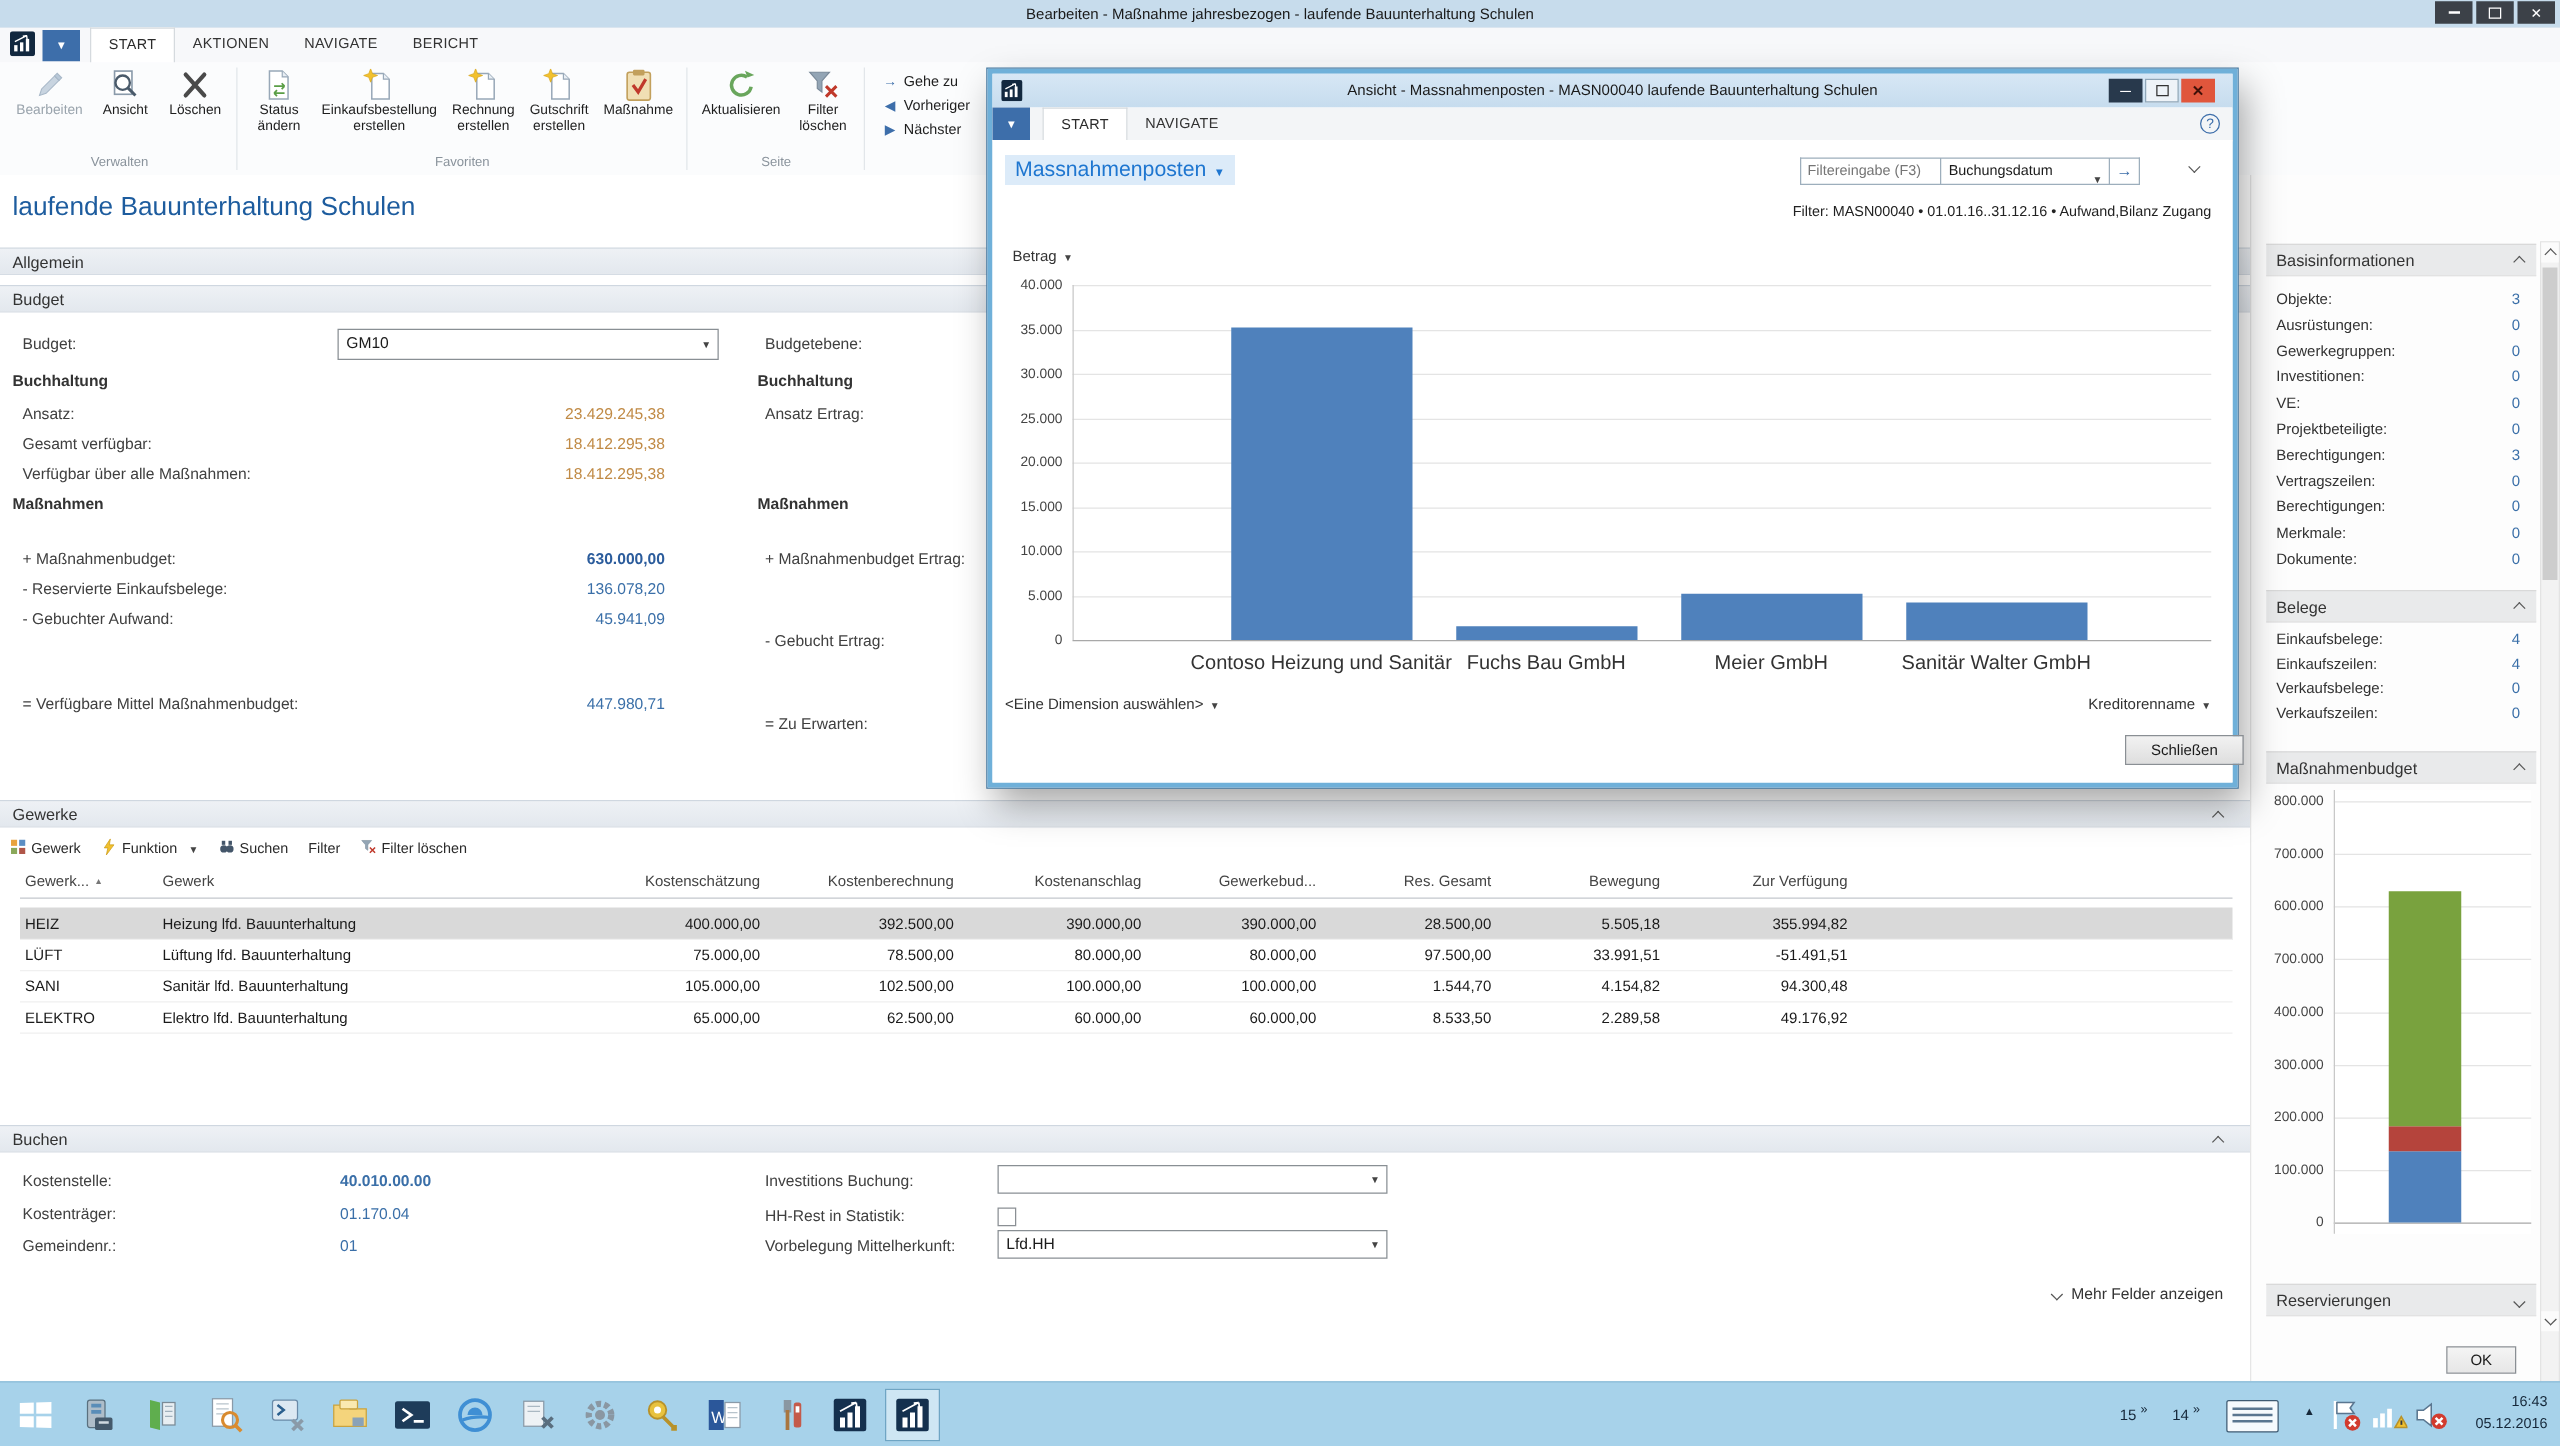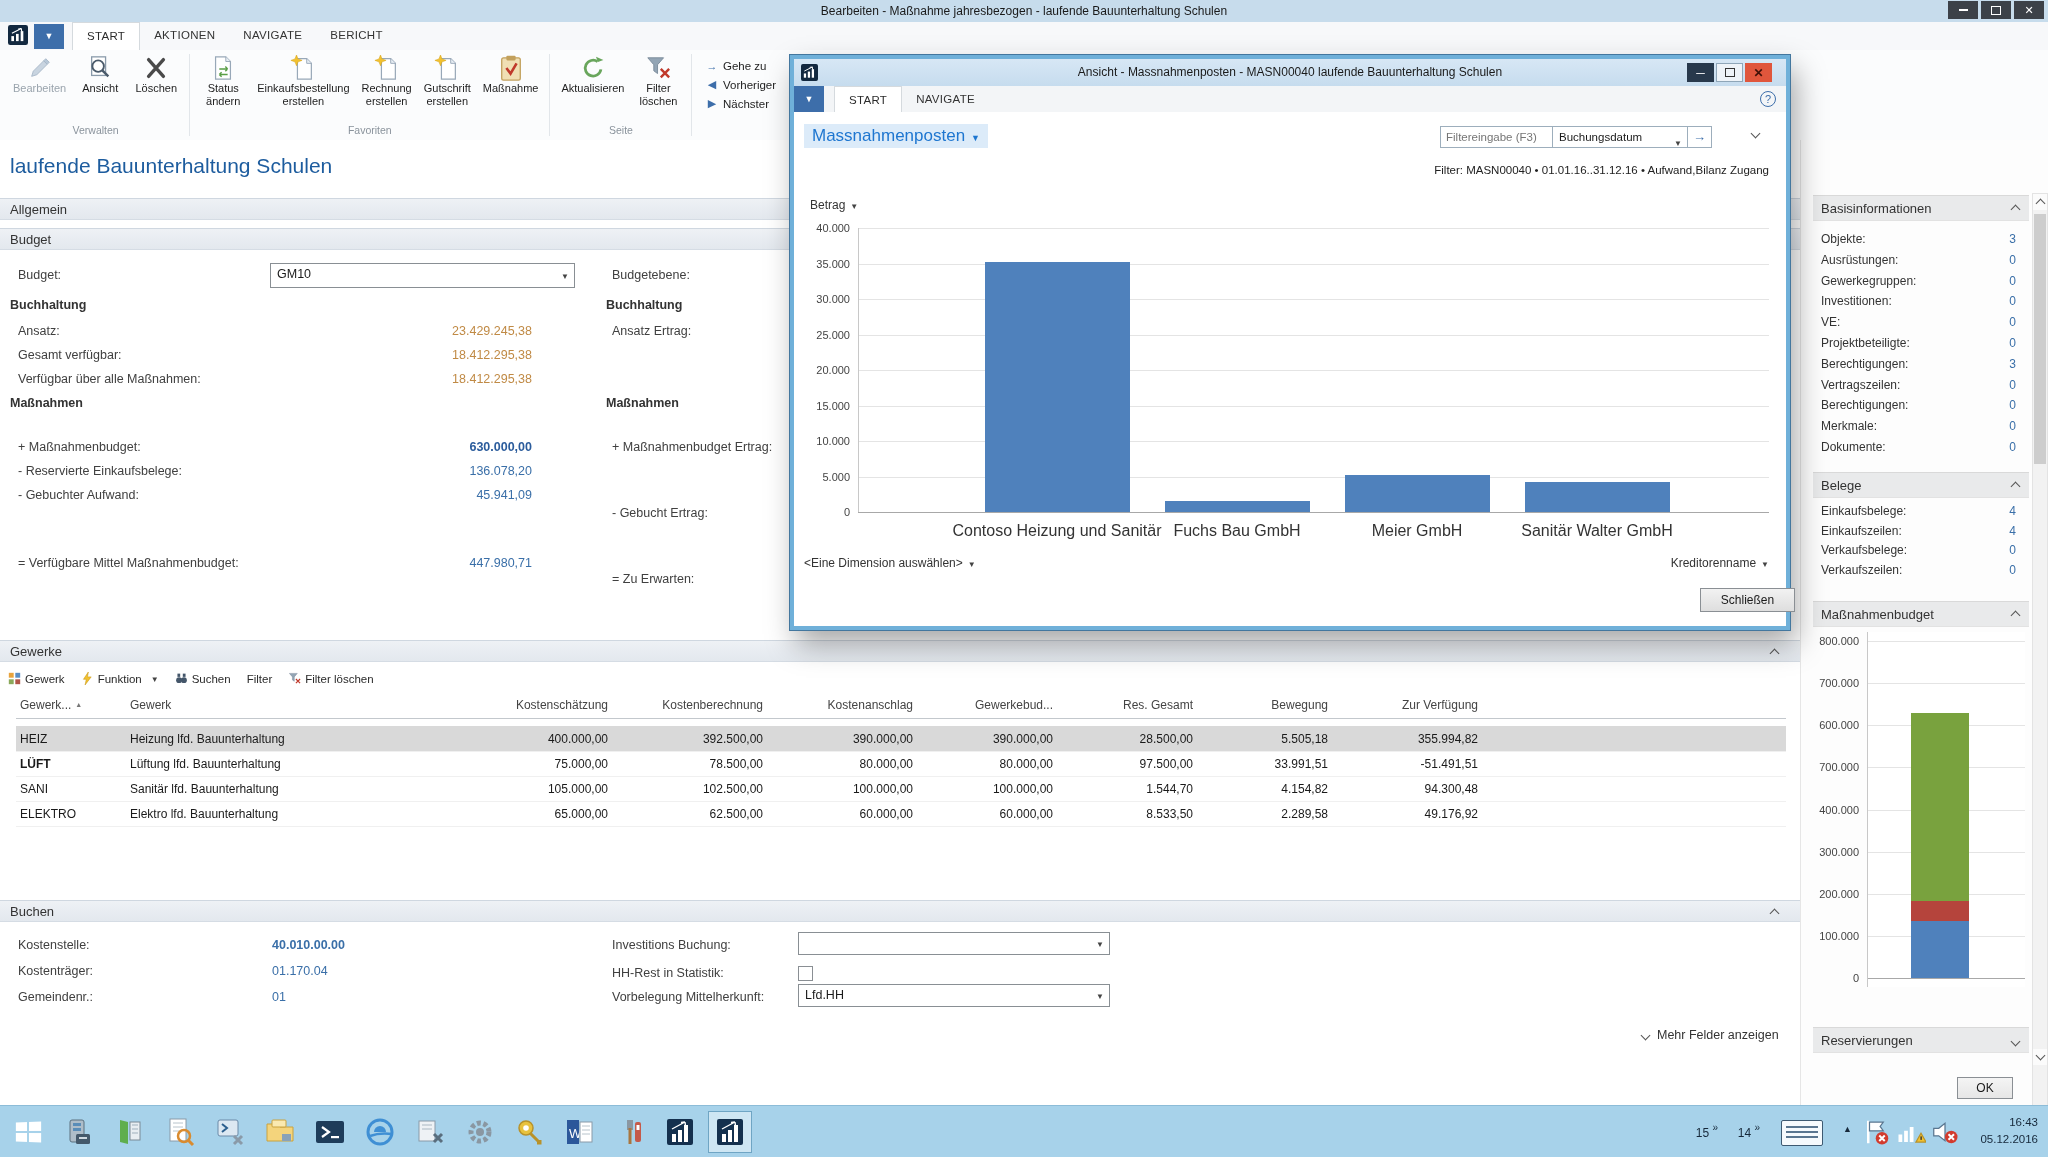--- a/index.html
+++ b/index.html
@@ -391,21 +391,21 @@
           <div class="tcell" style="width: 340px;">Heizung lfd. Bauunterhaltung</div>
           <div class="tcell r" style="width: 150px;">400.000,00</div>
           <div class="tcell r" style="width: 155px;">392.500,00</div>
           <div class="tcell r" style="width: 150px;">390.000,00</div>
           <div class="tcell r" style="width: 140px;">390.000,00</div>
           <div class="tcell r" style="width: 140px;">28.500,00</div>
           <div class="tcell r" style="width: 135px;">5.505,18</div>
           <div class="tcell r" style="width: 150px;">355.994,82</div>
         </div>
         <div class="tblrow" style="top: 611px; width: 1770px;">
-          <div class="tcell" style="width: 110px; font-weight: bold;">LÜFT</div>
+          <div class="tcell" style="width: 110px;">LÜFT</div>
           <div class="tcell" style="width: 340px;">Lüftung lfd. Bauunterhaltung</div>
           <div class="tcell r" style="width: 150px;">75.000,00</div>
           <div class="tcell r" style="width: 155px;">78.500,00</div>
           <div class="tcell r" style="width: 150px;">80.000,00</div>
           <div class="tcell r" style="width: 140px;">80.000,00</div>
           <div class="tcell r" style="width: 140px;">97.500,00</div>
           <div class="tcell r" style="width: 135px;">33.991,51</div>
           <div class="tcell r" style="width: 150px;">-51.491,51</div>
         </div>
         <div class="tblrow" style="top: 636px; width: 1770px;">

